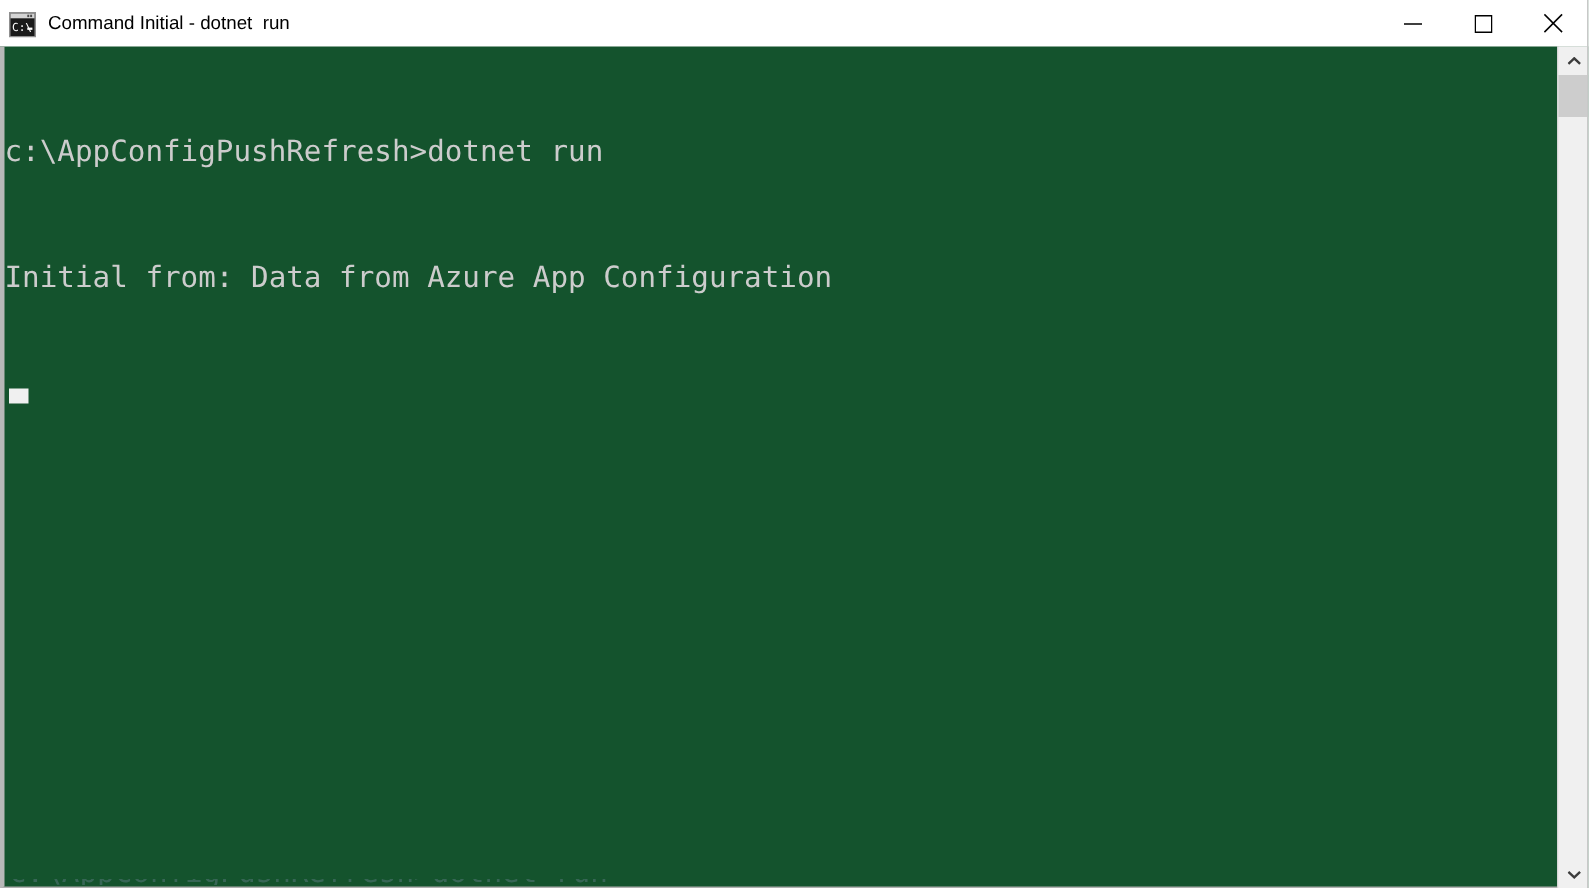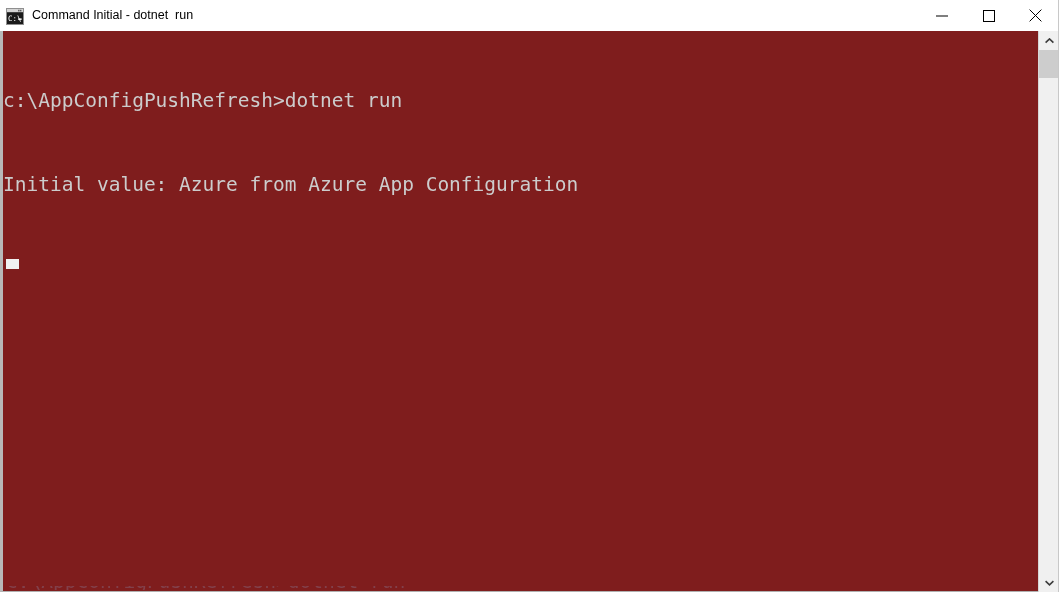--- a/index.html
+++ b/index.html
@@ -78,21 +78,21 @@
   }
   .cap-btn svg { display: block; }
 
   
   .console-area {
     position: absolute;
     left: 0;
     top: 31px;
     width: 1059px;
     height: 561px;
-    background: #7f1d1d;
+    background: #14532d;
     box-sizing: border-box;
     border-left: 3px solid #b8b8b8;
     border-bottom: 1px solid #b0b0b0;
     overflow: hidden;
   }
   .console-text {
     position: absolute;
     left: 0px;
     top: 0px;
     right: 22px;
@@ -240,21 +240,21 @@
             <line x1="12.4" y1="0.6" x2="0.6" y2="12.4" stroke="#000000" stroke-width="1"></line>
           </svg>
         </span>
       </button>
     </div>
   </div>
 
   <div class="console-area">
     <div class="console-text">
       <span class="console-line">c:\AppConfigPushRefresh&gt;dotnet run</span>
-      <span class="console-line">Initial value: Azure from Azure App Configuration</span>
+      <span class="console-line">Initial from: Data from Azure App Configuration</span>
       <span class="console-line cursor-line">
         <span class="cursor-block"></span>
       </span>
     </div>
 
     <div class="bottom-artifact">
       <span class="frag">c:\AppConfigPushRefresh&gt;dotnet run</span>
     </div>
   </div>
 

